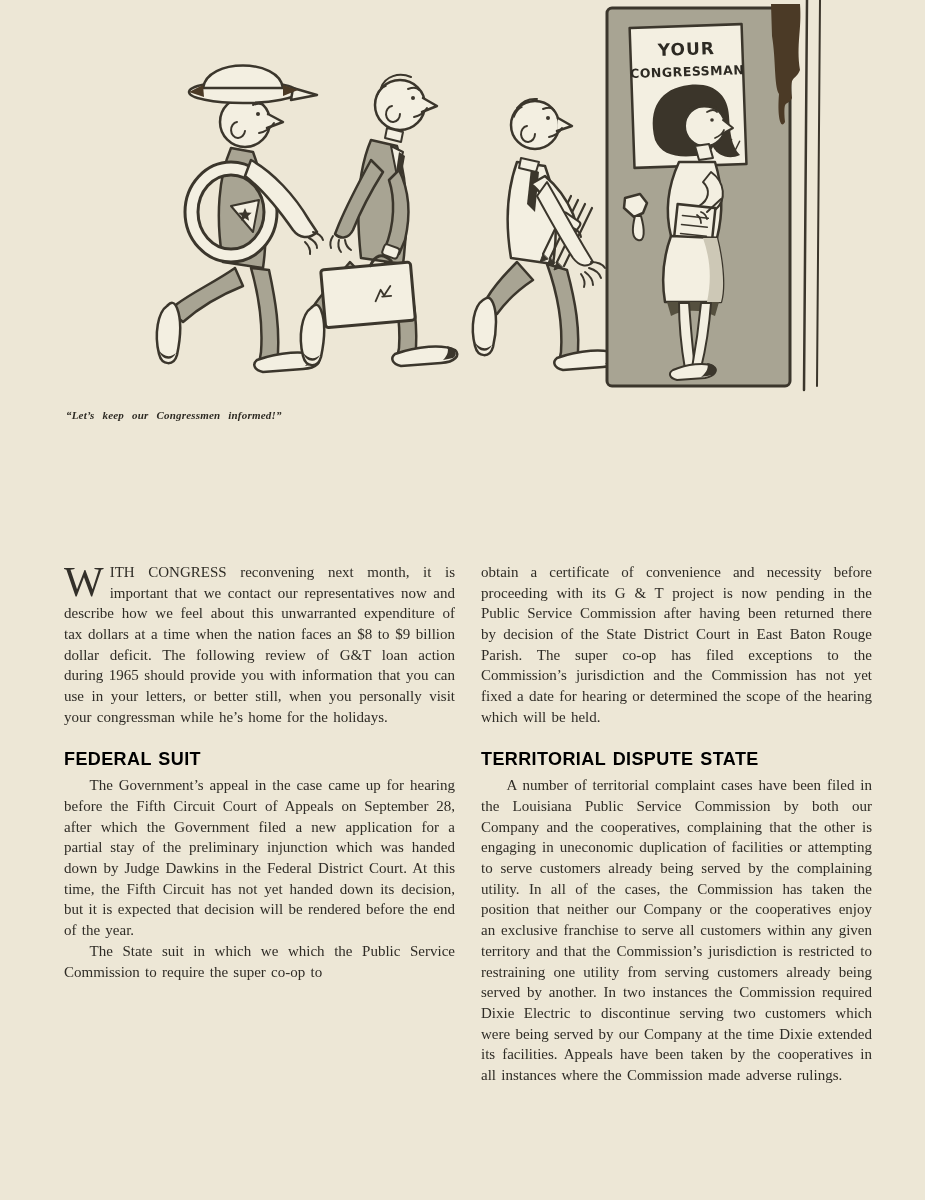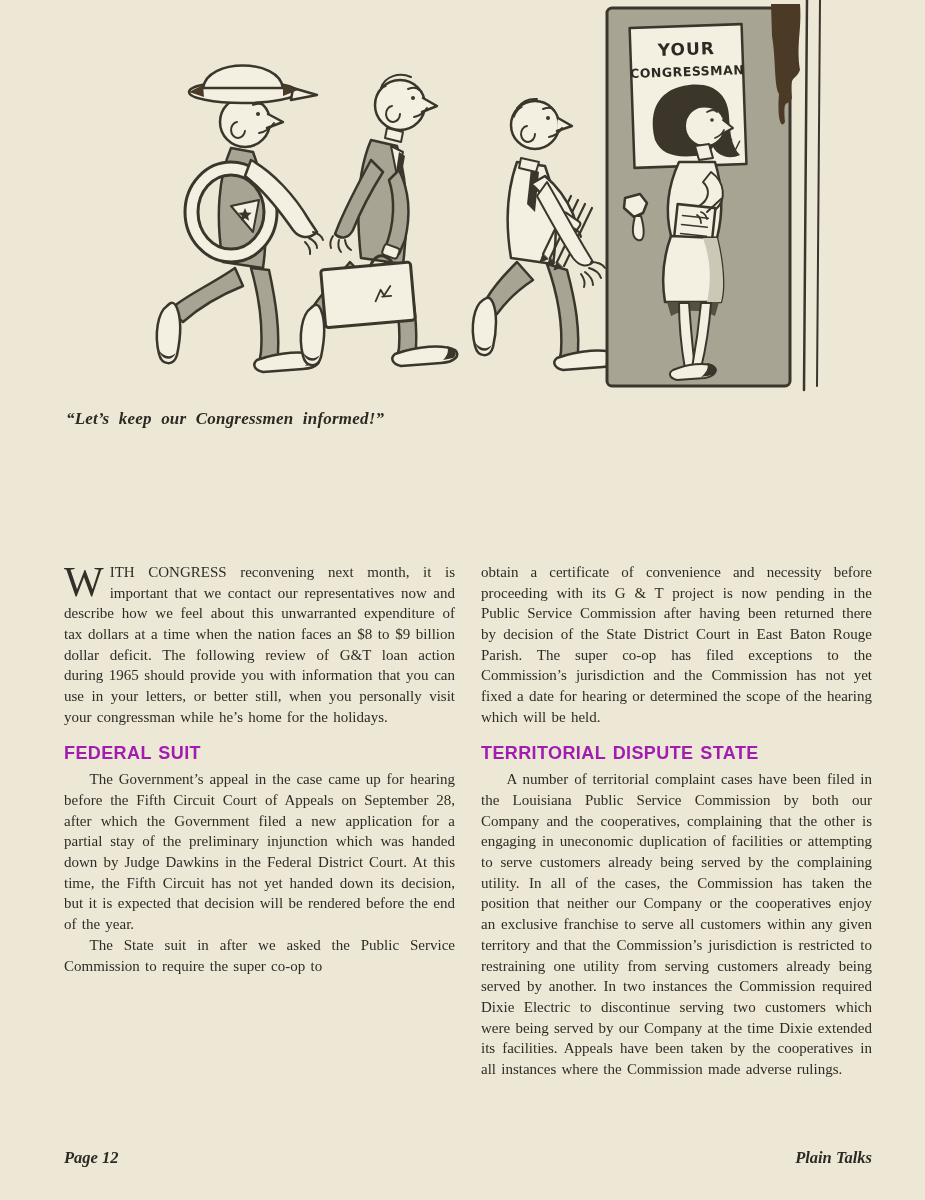--- a/index.html
+++ b/index.html
@@ -16,43 +16,43 @@
     background:var(--paper);overflow:hidden;
     font-family:"Liberation Serif",serif;color:var(--ink);
   }
   .cartoon{position:absolute;left:55px;top:0;width:815px;height:400px;}
   .cartoon svg{display:block;width:100%;height:100%;}
   .sign-text{font-family:"DejaVu Sans",sans-serif;font-weight:bold;fill:#2D2A23;text-anchor:middle;letter-spacing:1px;}
   .sign-line1{font-size:17px;}
   .sign-line2{font-size:12.5px;letter-spacing:.5px;}
   .caption{
     position:absolute;left:66px;top:409px;
-    font-weight:bold;font-style:italic;font-size:17px;
+    font-weight:bold;font-style:italic;font-size:11px;
     word-spacing:5px;letter-spacing:.2px;color:#2D2A23;
   }
   .headline{
     position:absolute;left:64px;top:450px;width:808px;margin:0;
     font-family:"DejaVu Serif",serif;font-weight:400;
     font-size:32px;line-height:1.55;color:#33302A;
     letter-spacing:.3px;word-spacing:9px;
   }
   .hl-line{display:block;}
   .columns{
     position:absolute;left:64px;top:562px;width:808px;
     display:flex;gap:26px;
     font-size:15px;line-height:1.38;text-align:justify;
     word-spacing:1.5px;color:#2F2C26;
   }
   .col{width:391px;}
   .body-para{margin:0;}
   .body-para.indent{text-indent:1.7em;}
   .section-heading{
     font-family:"Liberation Sans",sans-serif;font-weight:bold;
-    font-size:18px;letter-spacing:.4px;color:#a21caf;
-    margin:13px 0 4px 0;
+    font-size:18px;letter-spacing:.4px;color:#000000;
+    margin:19px 0 4px 0;
   }
   .dropcap{
     float:left;font-size:42px;line-height:.8;
     padding:4px 6px 0 0;color:#33302A;
   }
   .footer{
     position:absolute;left:64px;top:1148px;width:808px;
     display:flex;justify-content:space-between;
     font-weight:bold;font-style:italic;font-size:16.5px;color:#2D2A23;
   }
@@ -246,27 +246,23 @@
   <div class="caption">“Let’s keep our Congressmen informed!”</div>
 
   <h1 class="headline">
   </h1>
 
   <div class="columns">
     <div class="col" id="col-left">
         <p class="body-para"><span class="dropcap">W</span>ITH CONGRESS reconvening next month, it is important that we contact our representatives now and describe how we feel about this unwarranted expenditure of tax dollars at a time when the nation faces an $8 to $9 billion dollar deficit. The following review of G&amp;T loan action during 1965 should provide you with information that you can use in your letters, or better still, when you personally visit your congressman while he’s home for the holidays.</p>
         <h3 class="section-heading">FEDERAL SUIT</h3>
         <p class="body-para indent">The Government’s appeal in the case came up for hearing before the Fifth Circuit Court of Appeals on September 28, after which the Government filed a new application for a partial stay of the preliminary injunction which was handed down by Judge Dawkins in the Federal District Court. At this time, the Fifth Circuit has not yet handed down its decision, but it is expected that decision will be rendered before the end of the year.</p>
-        <p class="body-para indent">The State suit in after we asked the Public Service Commission to require the super co-op to</p>
+        <p class="body-para indent">The State suit in which we which the Public Service Commission to require the super co-op to</p>
       </div>
     <div class="col" id="col-right">
         <p class="body-para">obtain a certificate of convenience and necessity before proceeding with its G &amp; T project is now pending in the Public Service Commission after having been returned there by decision of the State District Court in East Baton Rouge Parish. The super co-op has filed exceptions to the Commission’s jurisdiction and the Commission has not yet fixed a date for hearing or determined the scope of the hearing which will be held.</p>
         <h3 class="section-heading">TERRITORIAL DISPUTE STATE</h3>
         <p class="body-para indent">A number of territorial complaint cases have been filed in the Louisiana Public Service Commission by both our Company and the cooperatives, complaining that the other is engaging in uneconomic duplication of facilities or attempting to serve customers already being served by the complaining utility. In all of the cases, the Commission has taken the position that neither our Company or the cooperatives enjoy an exclusive franchise to serve all customers within any given territory and that the Commission’s jurisdiction is restricted to restraining one utility from serving customers already being served by another. In two instances the Commission required Dixie Electric to discontinue serving two customers which were being served by our Company at the time Dixie extended its facilities. Appeals have been taken by the cooperatives in all instances where the Commission made adverse rulings.</p>
       </div>
   </div>
 
-  <div class="footer">
-    <span>Page 12</span>
-    <span>Plain Talks</span>
-  </div>
 
 </div>
 
 </body></html>

